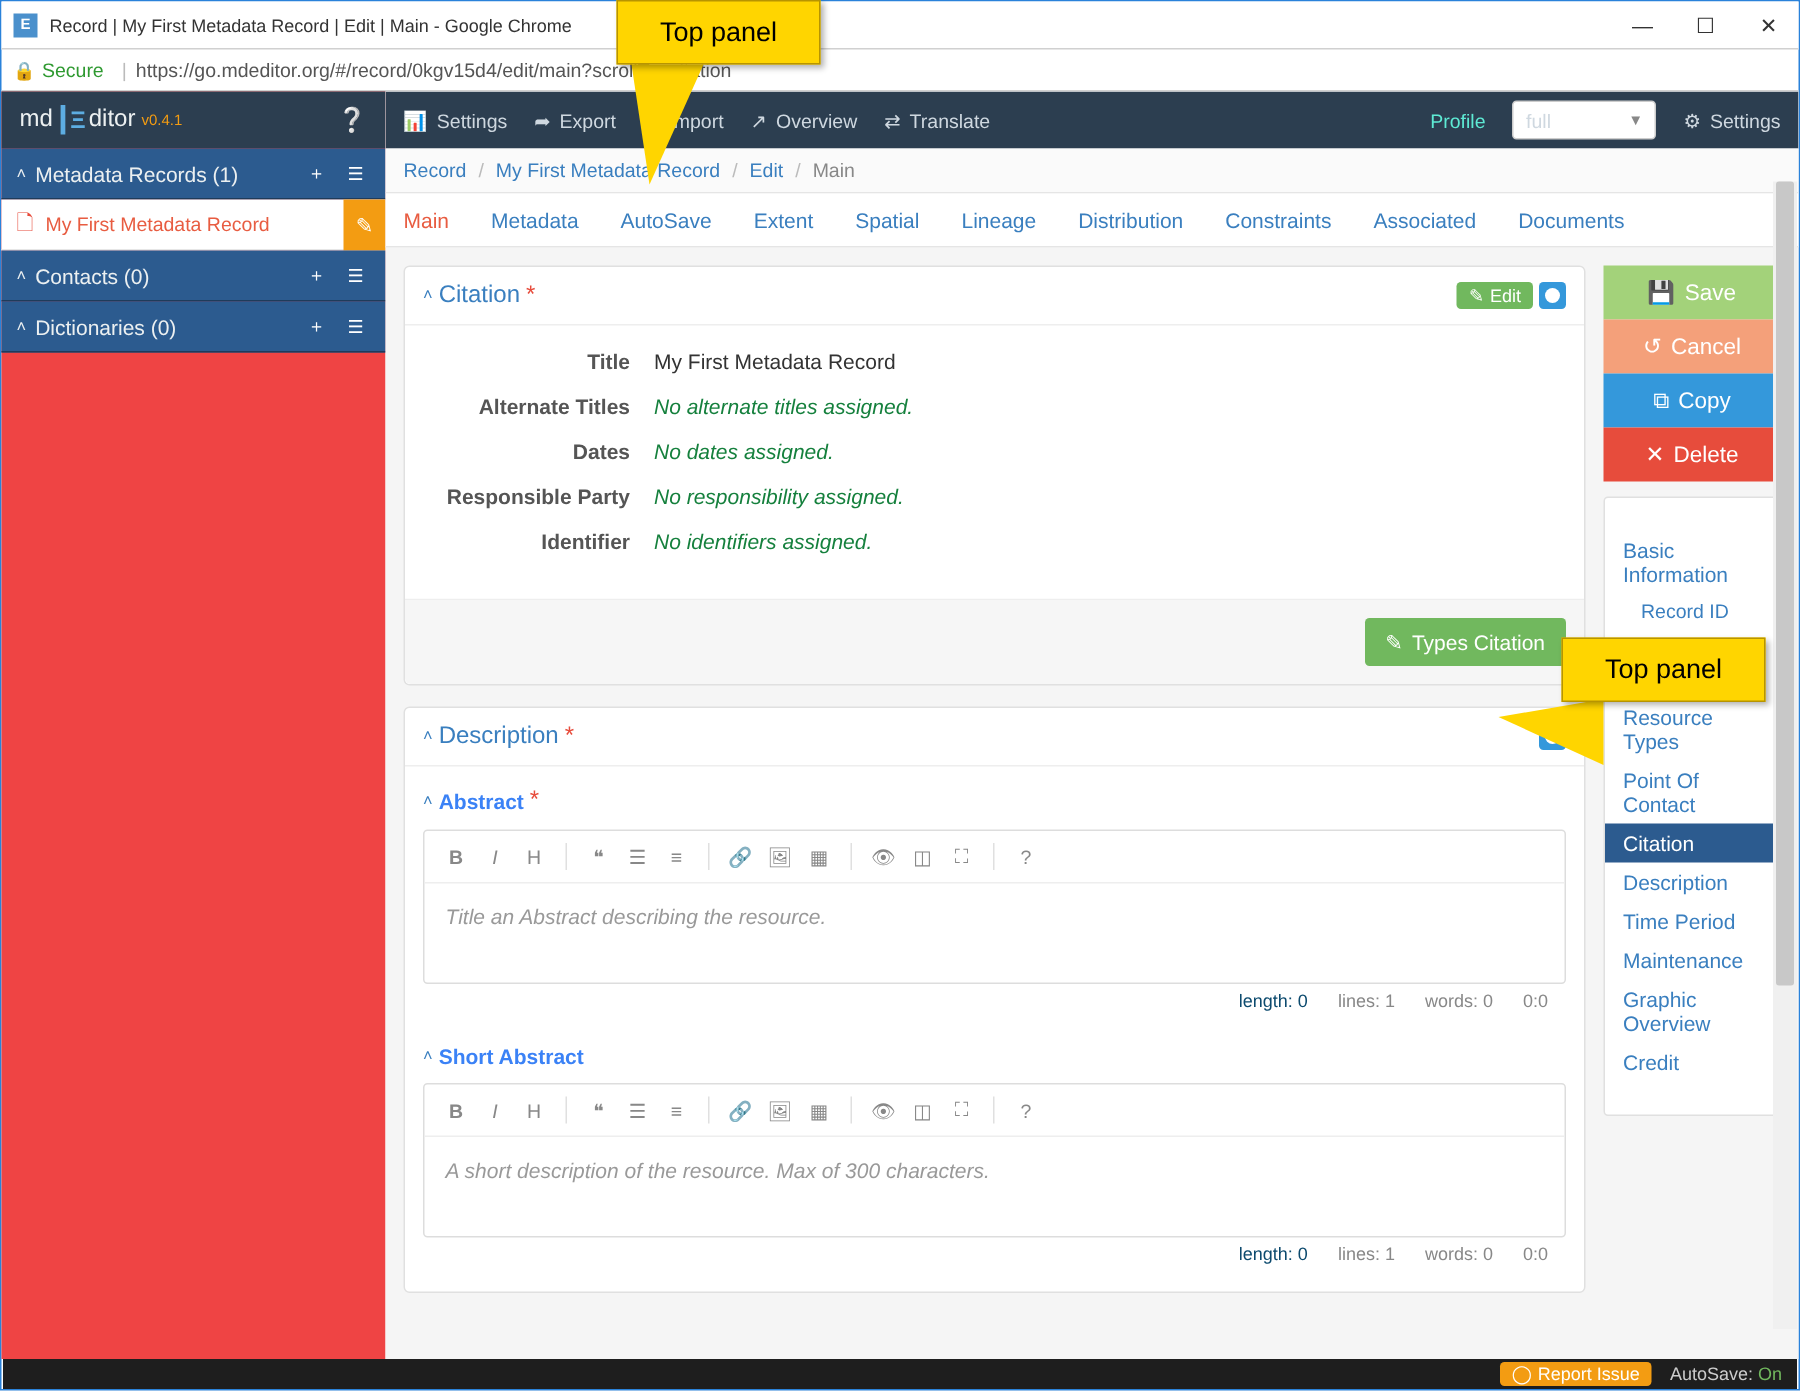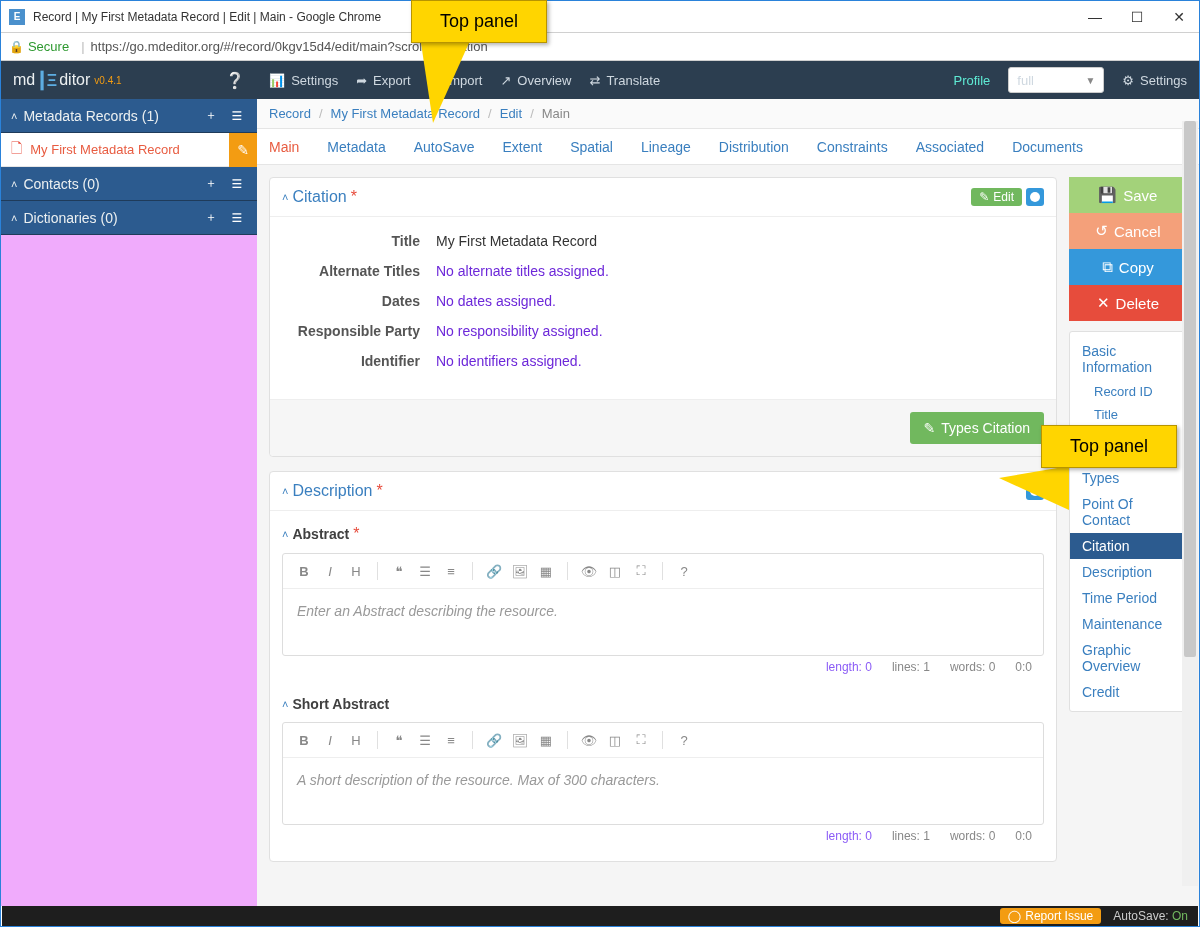--- a/index.html
+++ b/index.html
@@ -8,21 +8,21 @@
 .titlebar { height: 32px; background: #fff; border-bottom: 1px solid #d0d0d0; display: flex; align-items: center; padding: 0 8px; }
 .title-icon { width: 16px; height: 16px; background: #4a90cc; margin-right: 8px; display:flex; align-items:center; justify-content:center; color:#fff; font-size:10px; font-weight:bold; }
 .title-text { flex: 1; font-size: 12px; color: #333; }
 .win-btns { display: flex; gap: 18px; font-size: 14px; color: #333; }
 .win-btn { width: 24px; text-align: center; cursor: default; }
 .addrbar { height: 28px; display: flex; align-items: center; padding: 0 8px; border-bottom: 1px solid #d0d0d0; font-size: 13px; color: #555; }
 .lock { color: #2e9930; margin-right: 4px; font-size: 12px; }
 .secure { color: #2e9930; margin-right: 6px; }
 .url { color: #555; }
 .app { display: flex; height: calc(100% - 60px - 20px); position: relative; }
-.sidebar { width: 256px; background: #f0abfc; color: #ecf0f1; display: flex; flex-direction: column; }
+.sidebar { width: 256px; background: #ef4444; color: #ecf0f1; display: flex; flex-direction: column; }
 .brand { height: 38px; background: #2c3e50; display: flex; align-items: center; padding: 0 12px; }
 .brand-text { color: #ecf0f1; font-size: 16px; }
 .brand-logo { display:inline-flex; align-items:center; gap:2px; }
 .brand-version { color: #f39c12; font-size: 10px; margin-left: 4px; vertical-align: super; text-align: center; }
 .brand-help { margin-left: auto; color: #95a5a6; font-size: 16px; }
 .side-section { height: 34px; background: #2c5b8f; display: flex; align-items: center; padding: 0 10px; border-bottom: 1px solid #1f3b5a; }
 .side-section .chev { margin-right: 6px; font-size: 11px; }
 .side-section .lbl { flex: 1; font-size: 14px; }
 .side-section .actions { display: flex; gap: 6px; }
 .side-btn { width: 20px; height: 20px; display:flex; align-items:center; justify-content:center; font-size:12px; color:#fff; }
@@ -44,53 +44,53 @@
 .tabs .tab { color: #3a7fbf; cursor: pointer; }
 .tabs .tab.active { color: #e85c41; }
 .body { flex: 1; overflow-y: auto; padding: 12px; display: flex; gap: 12px; }
 .main-col { flex: 1; display: flex; flex-direction: column; gap: 14px; }
 .side-col { width: 118px; display: flex; flex-direction: column; gap: 10px; }
 .actions-box .act-btn { height: 36px; color: #fff; display:flex; align-items:center; justify-content:center; font-size:15px; gap:6px; border-bottom: 0; }
 .act-save { background: #a3d27a; }
 .act-cancel { background: #f4a07a; }
 .act-copy { background: #3498db; }
 .act-delete { background: #e74c3c; }
-.nav-list { background: #fff; border: 1px solid #e0e0e0; border-radius: 3px; padding: 6px 0; font-size: 14px; }
+.nav-list { background: #fff; border: 1px solid #e0e0e0; border-radius: 3px; padding: 22px 0; font-size: 14px; }
 .nav-list .nl-item { padding: 5px 12px; color: #3a7fbf; cursor: pointer; }
 .nav-list .nl-sub { padding: 4px 12px 4px 24px; color: #3a7fbf; font-size: 13px; }
 .nav-list .nl-item.active { background: #2c5b8f; color: #fff; }
 .panel { background: #fff; border: 1px solid #e0e0e0; border-radius: 4px; }
 .panel-head { padding: 10px 12px; display: flex; align-items: center; border-bottom: 1px solid #eee; }
 .panel-head .chev { color: #3a7fbf; margin-right: 4px; font-size: 11px; }
 .panel-head .title { color: #3a7fbf; font-size: 16px; }
 .req { color: #e74c3c; margin-left: 4px; font-size: 16px; }
 .panel-head .right { margin-left: auto; display:flex; gap:4px; align-items:center; }
 .badge-edit { background: #71b85e; color: #fff; font-size: 12px; padding: 2px 8px; border-radius: 3px; display:flex; align-items:center; gap:4px; }
 .badge-circle { width: 18px; height: 18px; border-radius: 3px; background: #3498db; display:flex; align-items:center; justify-content:center; }
 .badge-circle::after { content:""; width:10px; height:10px; border-radius:50%; background:#fff; }
 .panel-body { padding: 16px; }
 .field-row { display: flex; margin-bottom: 14px; font-size: 14px; }
 .field-row .fl { width: 150px; text-align: right; color: #555; font-weight: bold; padding-right: 16px; }
-.field-row .fv { flex: 1; color: #6d28d9; }
+.field-row .fv { flex: 1; color: #15803d; font-style: italic; }
 .field-row .fv.normal { font-style: normal; color: #333; }
 .panel-foot { background: #f6f6f6; padding: 12px; display:flex; justify-content:flex-end; border-top:1px solid #eee; border-radius: 0 0 4px 4px; }
 .btn-green { background: #71b85e; color: #fff; padding: 8px 14px; border-radius: 3px; font-size: 14px; display:flex; align-items:center; gap:6px; }
 .sub-section { margin: 10px 12px; }
 .sub-head { display:flex; align-items:center; padding: 4px 0; }
 .sub-head .chev { color: #3a7fbf; font-size: 11px; margin-right: 4px; }
-.sub-head .title { color: #404040; font-size: 14px; font-weight: bold; }
+.sub-head .title { color: #3b82f6; font-size: 14px; font-weight: bold; }
 .editor-box { border: 1px solid #ddd; border-radius: 3px; margin-top: 6px; }
 .editor-toolbar { display:flex; align-items:center; padding: 6px 10px; gap: 4px; border-bottom: 1px solid #eee; color: #888; }
 .etool { width: 22px; height: 22px; display:flex; align-items:center; justify-content:center; font-size: 13px; color:#888; }
 .etool.b { font-weight: bold; }
 .etool.i { font-style: italic; }
 .edivider { width: 1px; height: 18px; background: #e0e0e0; margin: 0 6px; }
 .editor-textarea { min-height: 66px; padding: 14px; color: #999; font-size: 14px; font-style: italic; }
 .editor-stats { display:flex; justify-content:flex-end; gap: 20px; padding: 4px 12px 8px; font-size: 12px; color: #888; }
-.editor-stats .len { color: #8b5cf6; }
+.editor-stats .len { color: #0c4a6e; }
 .footer { position: absolute; bottom: 0; left: 1px; right: 1px; height: 20px; background: #1e1e1e; color: #fff; display:flex; align-items:center; padding: 0 10px; font-size: 12px; }
 .footer .spacer { flex:1; }
 .footer .report { background: #f39c12; color:#fff; padding: 1px 8px; border-radius: 3px; display:flex; align-items:center; gap:4px; font-size:12px; }
 .footer .autosave { margin-left: 12px; color: #ccc; }
 .footer .autosave .on { color: #71b85e; }
 .callout { position: absolute; background: #ffd500; border: 1px solid #b79400; padding: 10px 28px; font-size: 18px; color: #000; z-index: 100; box-shadow: 2px 2px 4px rgba(0,0,0,.3); }
 .callout.c1 { top: -1px; left: 410px; }
 .callout.c2 { top: 424px; left: 1040px; }
 .callout-tail { position:absolute; width:0; height:0; z-index:99; }
 .callout-tail.t1 { top: 42px; left: 420px; border-top: 80px solid #ffd500; border-left: 12px solid transparent; border-right: 36px solid transparent; }
@@ -291,21 +291,21 @@
                   <span class="etool">🔗</span>
                   <span class="etool">🖼</span>
                   <span class="etool">▦</span>
                   <span class="edivider"></span>
                   <span class="etool">👁</span>
                   <span class="etool">◫</span>
                   <span class="etool">⛶</span>
                   <span class="edivider"></span>
                   <span class="etool">?</span>
                 </div>
-                <div class="editor-textarea">Enter an Abstract describing the resource.</div>
+                <div class="editor-textarea">Title an Abstract describing the resource.</div>
               </div>
               <div class="editor-stats">
                 <span class="len">length: 0</span>
                 <span>lines: 1</span>
                 <span>words: 0</span>
                 <span>0:0</span>
               </div>
             </div>
             <div class="sub-section">
               <div class="sub-head">

